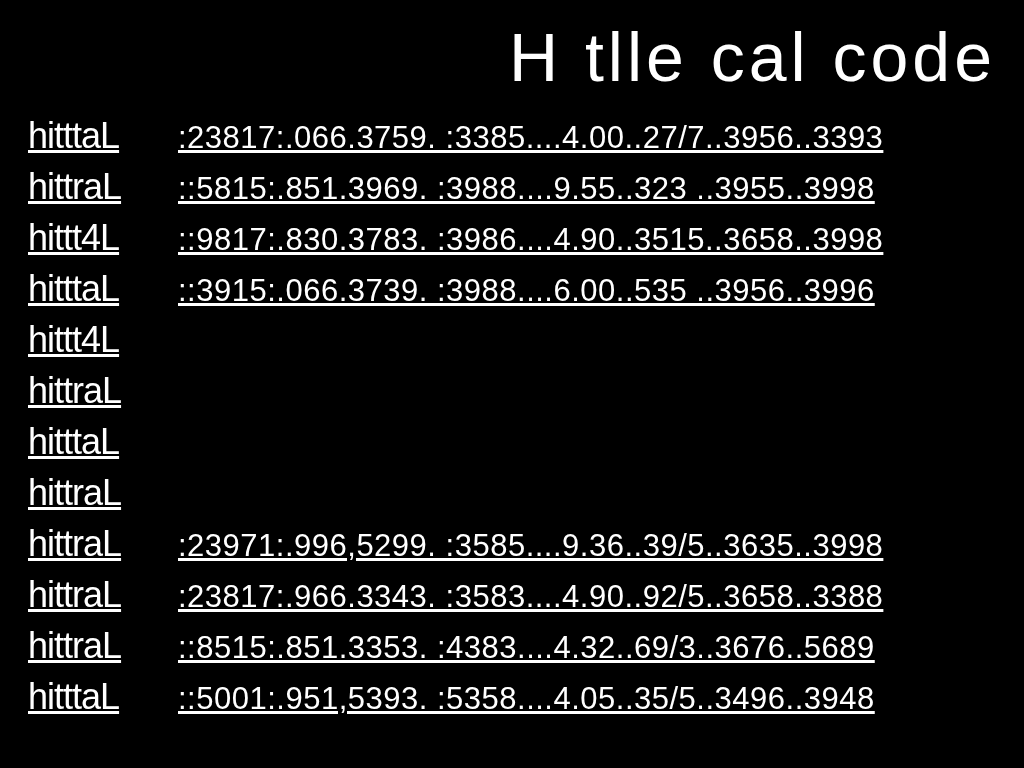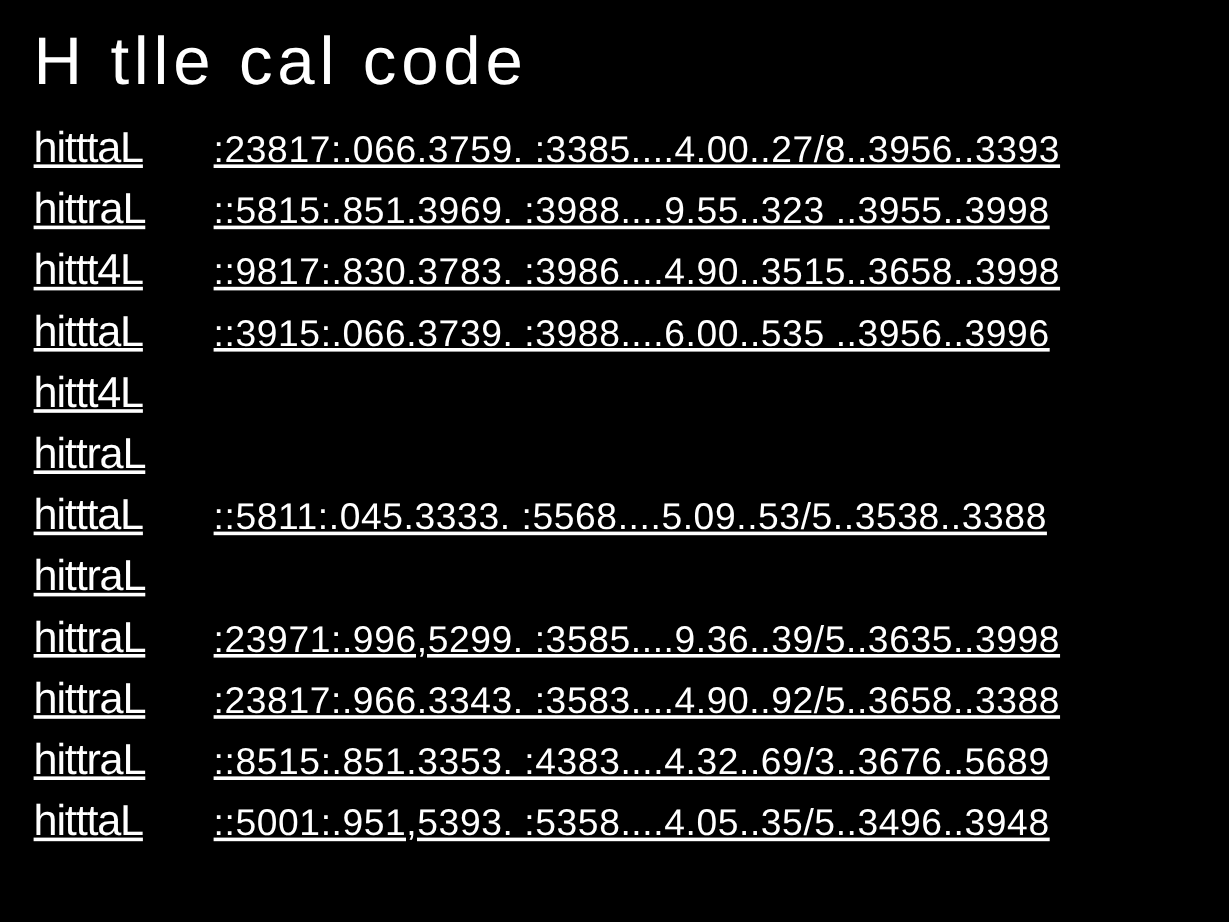--- a/index.html
+++ b/index.html
@@ -10,24 +10,24 @@
     color: #fff;
     font-family: "Helvetica Neue", Arial, sans-serif;
     overflow: hidden;
   }
   .screen {
     width: 1024px;
     height: 768px;
     padding: 18px 28px 0 28px;
   }
   .title {
-    font-size: 56px;
+    font-size: 68px;
     font-weight: 400;
     letter-spacing: 4px;
-    text-align: left;
+    text-align: right;
     margin-bottom: 14px;
     font-family: "Helvetica Neue", Arial, sans-serif;
   }
   .rows {
     display: flex;
     flex-direction: column;
     gap: 0px;
     text-decoration: underline;
   }
   .row {
@@ -53,21 +53,21 @@
   }
 </style>
 </head>
 <body>
 
 <div class="screen">
   <div class="title">H tlle cal code</div>
   <div class="rows">
     <div class="row">
       <span class="label">hitttaL</span>
-      <span class="codes">:23817:.066.3759. :3385....4.00..27/8..3956..3393</span>
+      <span class="codes">:23817:.066.3759. :3385....4.00..27/7..3956..3393</span>
     </div>
     <div class="row">
       <span class="label">hittraL</span>
       <span class="codes">::5815:.851.3969. :3988....9.55..323 ..3955..3998</span>
     </div>
     <div class="row">
       <span class="label">hittt4L</span>
       <span class="codes">::9817:.830.3783. :3986....4.90..3515..3658..3998</span>
     </div>
     <div class="row">
@@ -75,21 +75,20 @@
       <span class="codes">::3915:.066.3739. :3988....6.00..535 ..3956..3996</span>
     </div>
     <div class="row">
       <span class="label">hittt4L</span>
     </div>
     <div class="row">
       <span class="label">hittraL</span>
     </div>
     <div class="row">
       <span class="label">hitttaL</span>
-      <span class="codes">::5811:.045.3333. :5568....5.09..53/5..3538..3388</span>
     </div>
     <div class="row">
       <span class="label">hittraL</span>
     </div>
     <div class="row">
       <span class="label">hittraL</span>
       <span class="codes">:23971:.996,5299. :3585....9.36..39/5..3635..3998</span>
     </div>
     <div class="row">
       <span class="label">hittraL</span>

